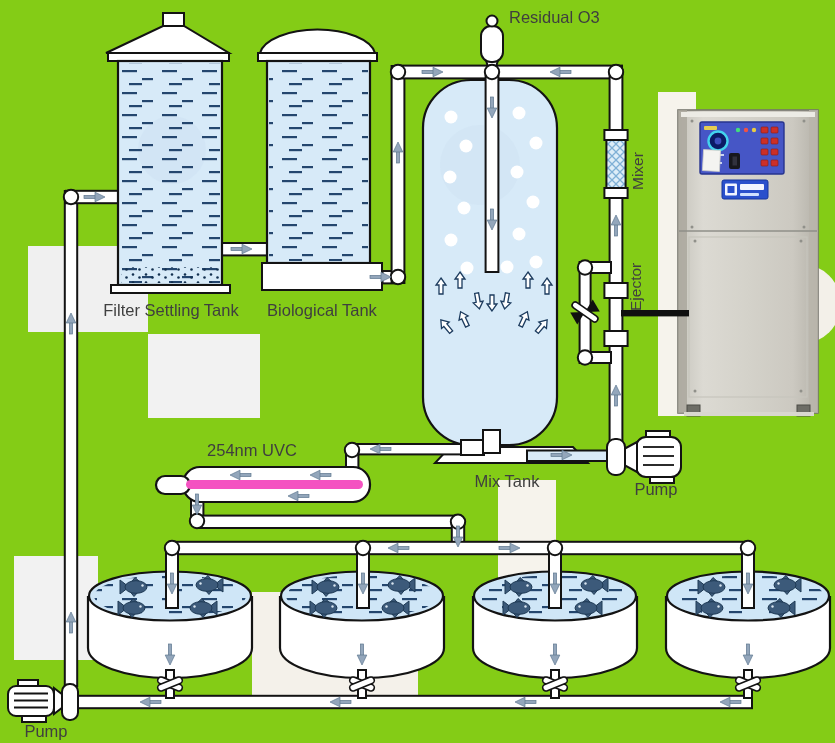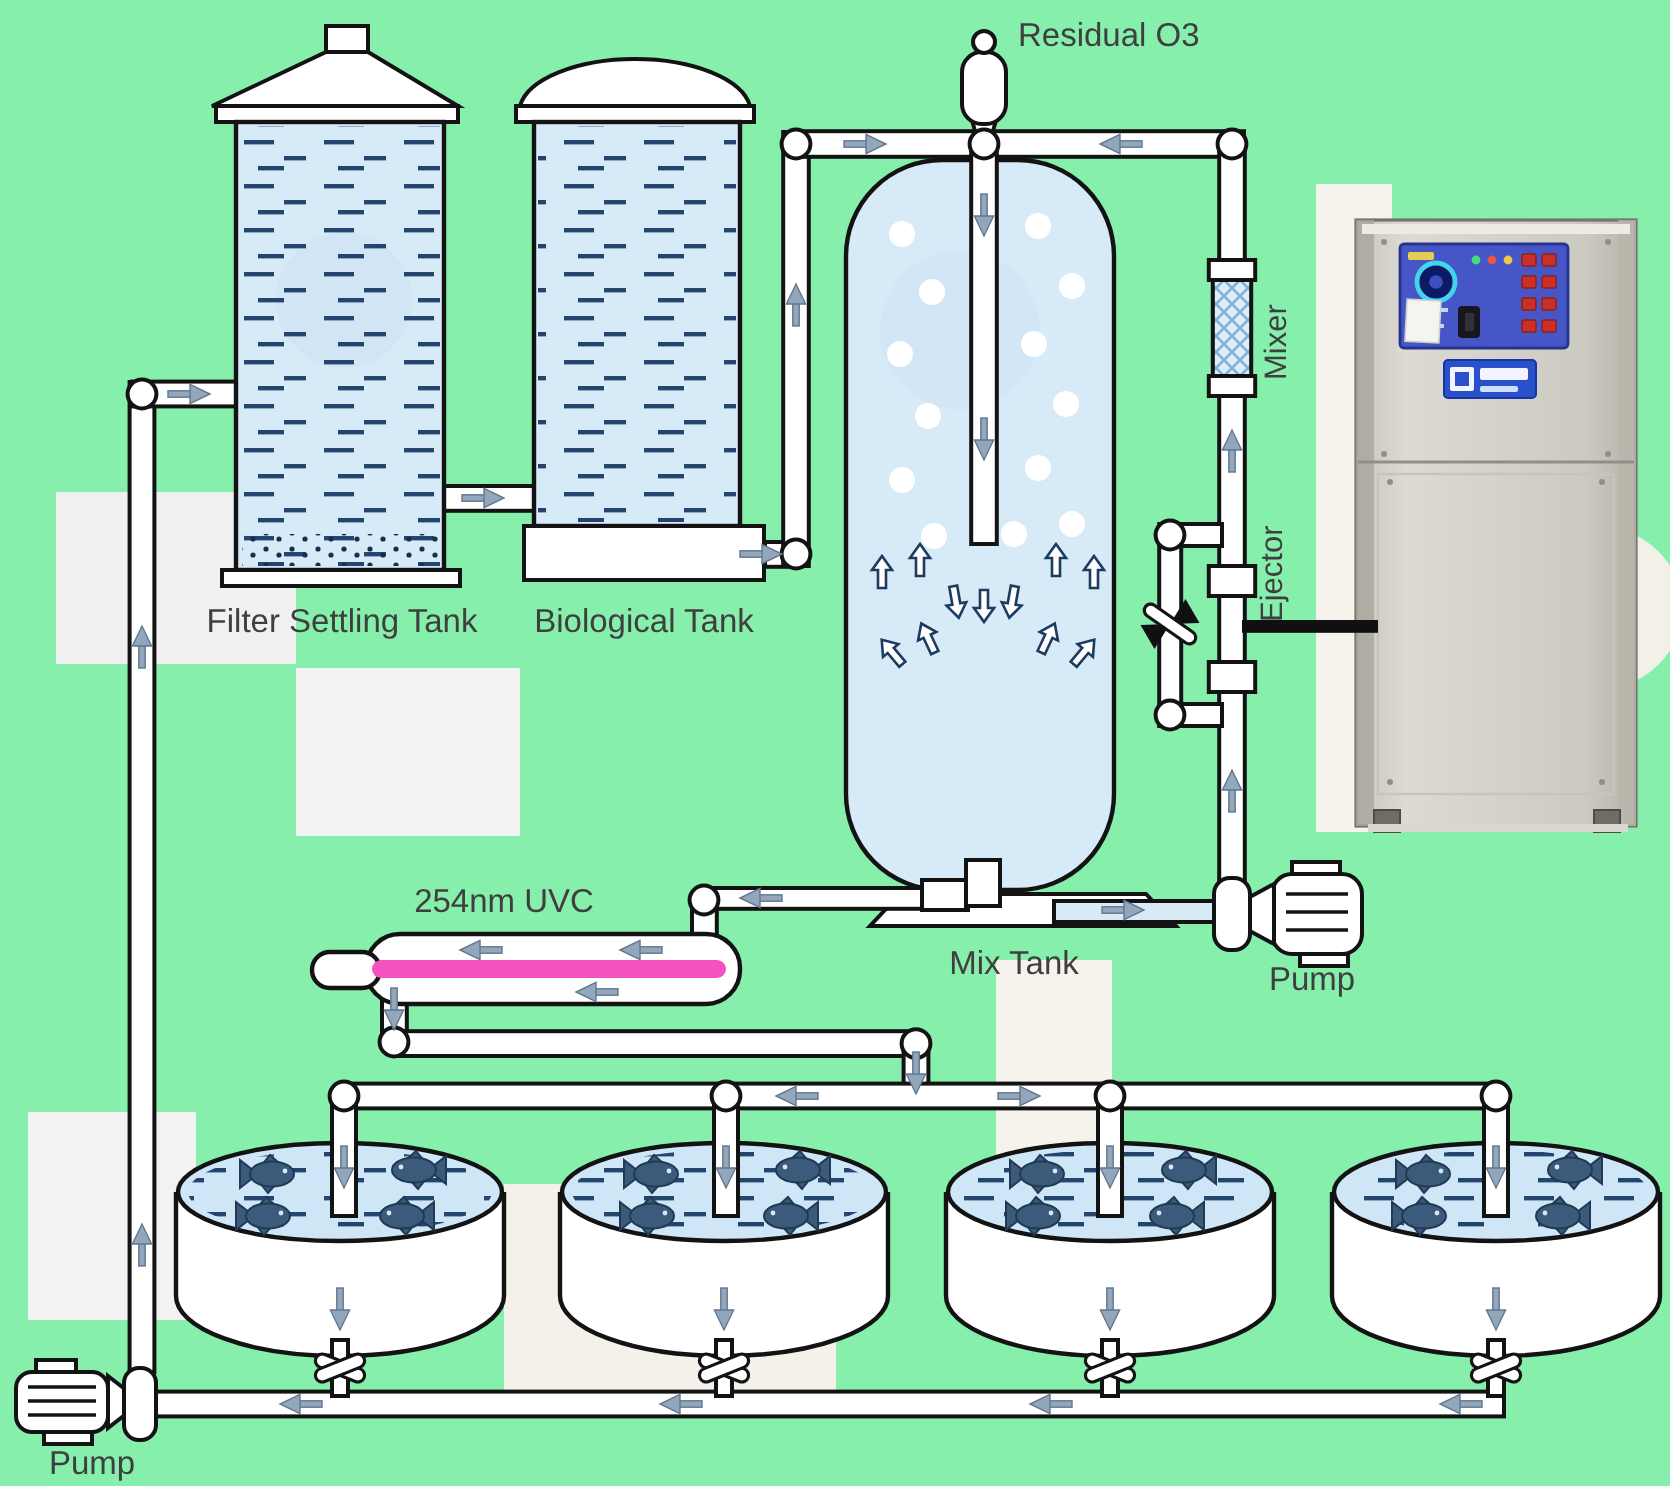--- a/index.html
+++ b/index.html
@@ -1,16 +1,16 @@
 <!DOCTYPE html>
 <html><head>
 <meta charset="utf-8">
 <style>
   html,body{margin:0;padding:0;background:#ffffff;}
-  .stage{position:relative;width:835px;height:743px;background:#86efac;overflow:hidden;}
+  .stage{position:relative;width:835px;height:743px;background:#84cc16;overflow:hidden;}
   .lbl{font-family:"Liberation Sans",sans-serif;font-size:16.5px;fill:#3f3f3f;}
   .lbl-sm{font-family:"Liberation Sans",sans-serif;font-size:15.5px;fill:#3f3f3f;}
   .pipe{fill:#ffffff;stroke:#131313;stroke-width:2;}
   .bpipe{fill:#d9eaf7;stroke:#131313;stroke-width:2;}
   .blk{fill:#ffffff;stroke:#131313;stroke-width:2;}
   .el{fill:#ffffff;stroke:#131313;stroke-width:2;}
   .fa{fill:#93a6bb;stroke:#5f7890;stroke-width:0.7;}
   .oa{fill:#ffffff;stroke:#1c3b5e;stroke-width:1.3;}
   .vx{fill:#ffffff;stroke:#131313;stroke-width:1.6;}
   .tankline{stroke:#131313;stroke-width:2.2;}

